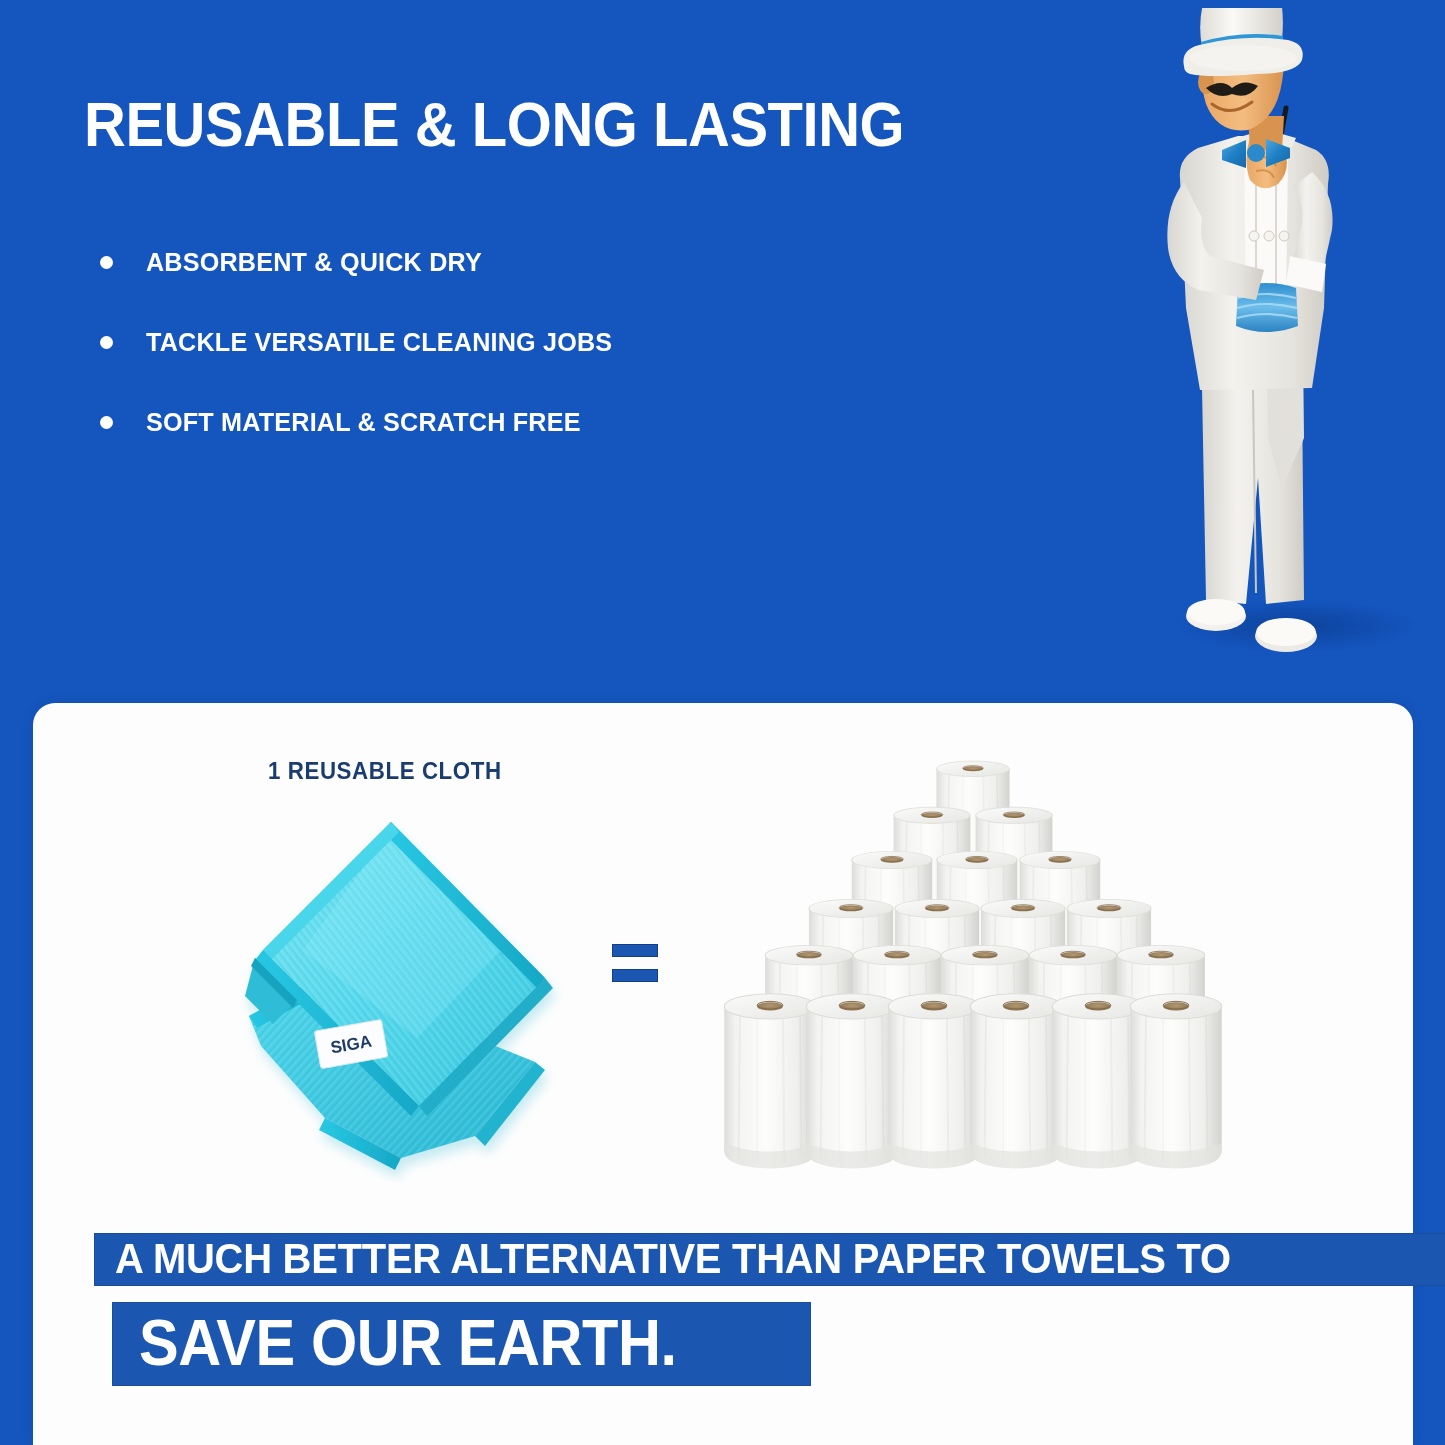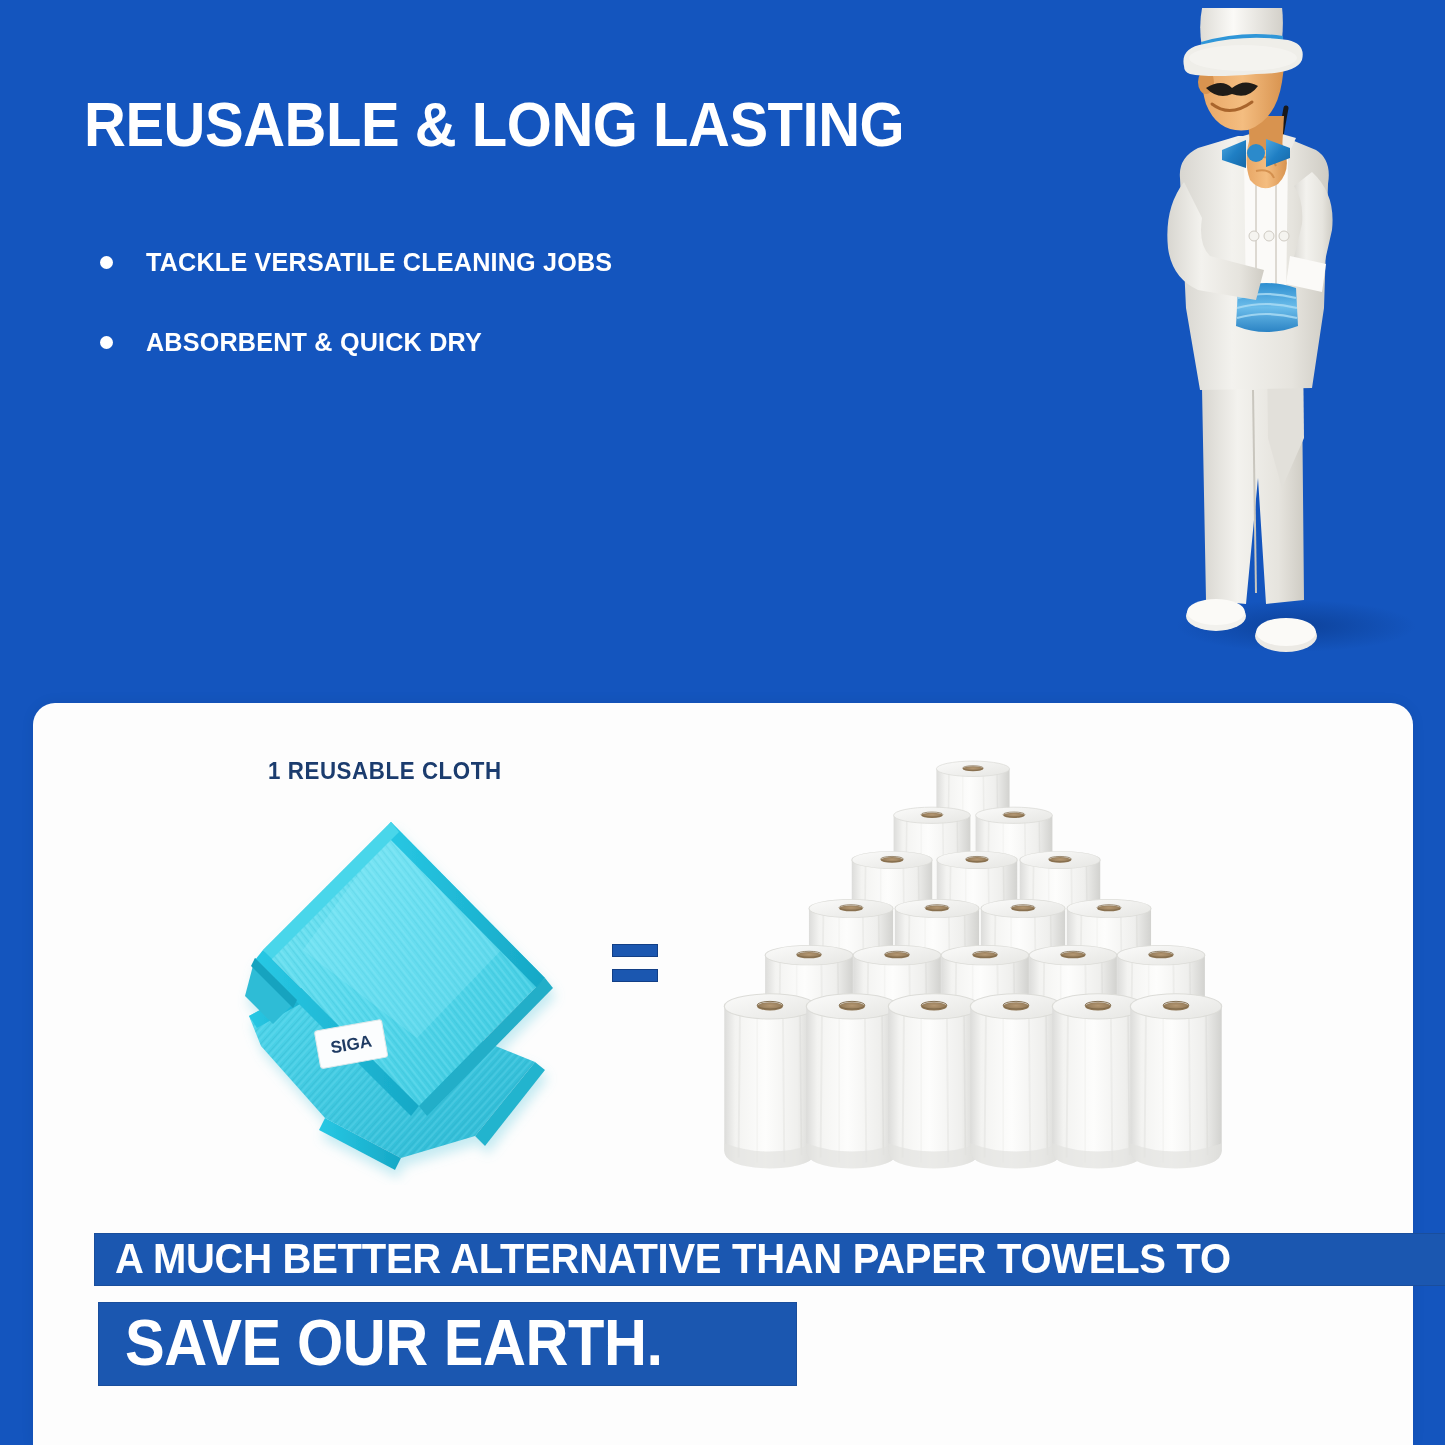--- a/index.html
+++ b/index.html
@@ -108,21 +108,21 @@
   .banner {
     position: absolute;
     background: #1b57b0;
     border: 1px solid #1a4e9c;
     display: flex; align-items: center;
   }
   #banner-1 {
     left: 94px; top: 1233px; width: 1390px; height: 53px;
   }
   #banner-2 {
-    left: 98px; top: 1302px; width: 699px; height: 84px;
+    left: 112px; top: 1302px; width: 699px; height: 84px;
   }
   #banner-1 .btxt {
     font-size: 43px; font-weight: 700; color: #ffffff;
     letter-spacing: -0.3px;
     margin-left: 20px; margin-top: -2px;
     transform: scaleX(0.93); transform-origin: left center;
     white-space: nowrap;
   }
   #banner-2 .btxt {
     font-size: 64px; font-weight: 700; color: #ffffff;
@@ -145,25 +145,29 @@
 
 <div id="page">
 
   <div id="top-panel">
 
     <div id="headline">REUSABLE &amp; LONG LASTING</div>
 
     <ul id="bullets">
       <li>
         <span class="dot"></span>
+        <span class="txt">ABSORBENT &amp; QUICK DRY</span>
+      </li>
+      <li>
+        <span class="dot"></span>
         <span class="txt">TACKLE VERSATILE CLEANING JOBS</span>
       </li>
       <li>
         <span class="dot"></span>
-        <span class="txt">ABSORBENT &amp; QUICK DRY</span>
+        <span class="txt">SOFT MATERIAL &amp; SCRATCH FREE</span>
       </li>
     </ul>
 
     <div id="mascot">
       <svg viewBox="0 0 320 660" xmlns="http://www.w3.org/2000/svg">
         <defs>
           <linearGradient id="suit" x1="0" y1="0" x2="1" y2="0">
             <stop offset="0" stop-color="#d8d6d0"></stop>
             <stop offset="0.35" stop-color="#f3f2ee"></stop>
             <stop offset="0.75" stop-color="#e6e4de"></stop>

